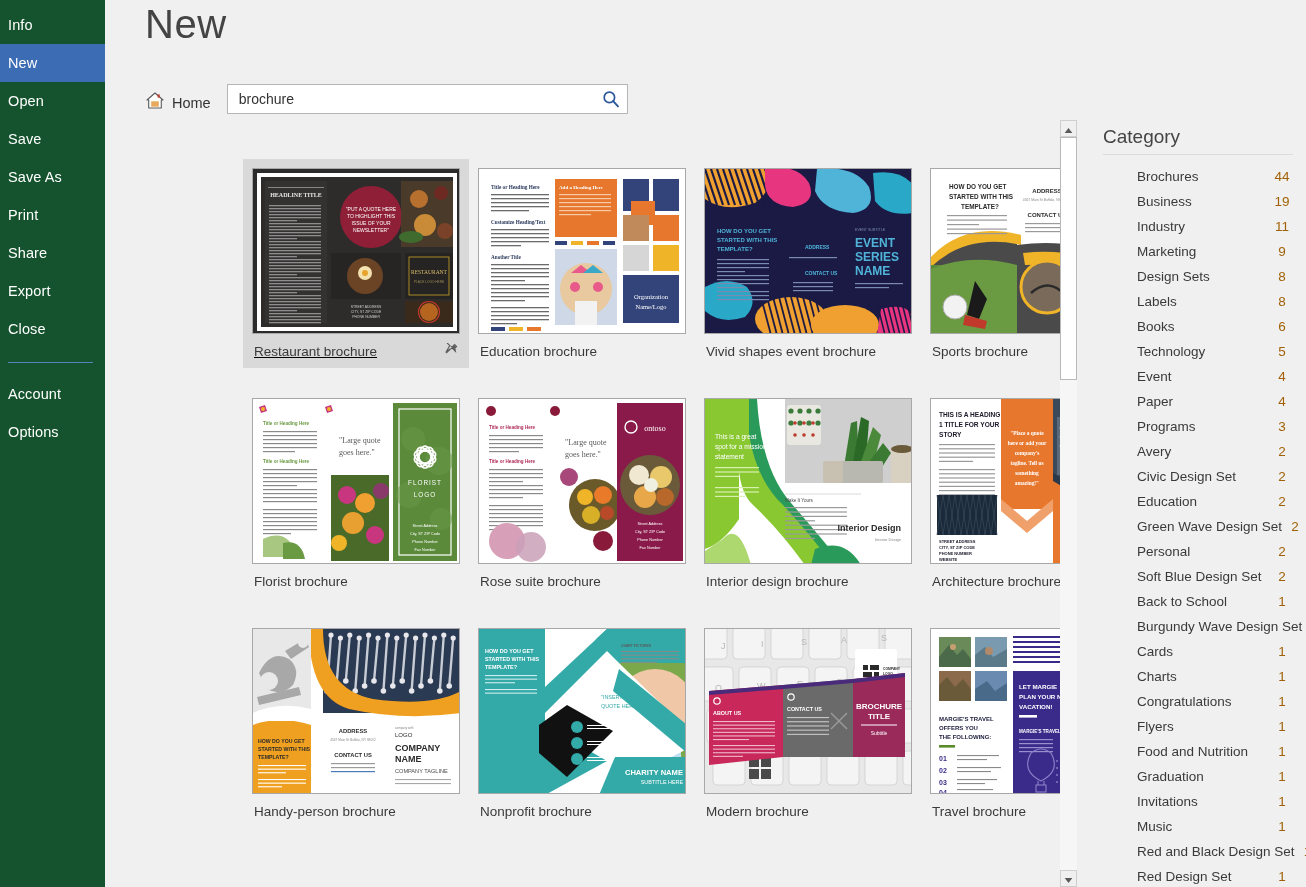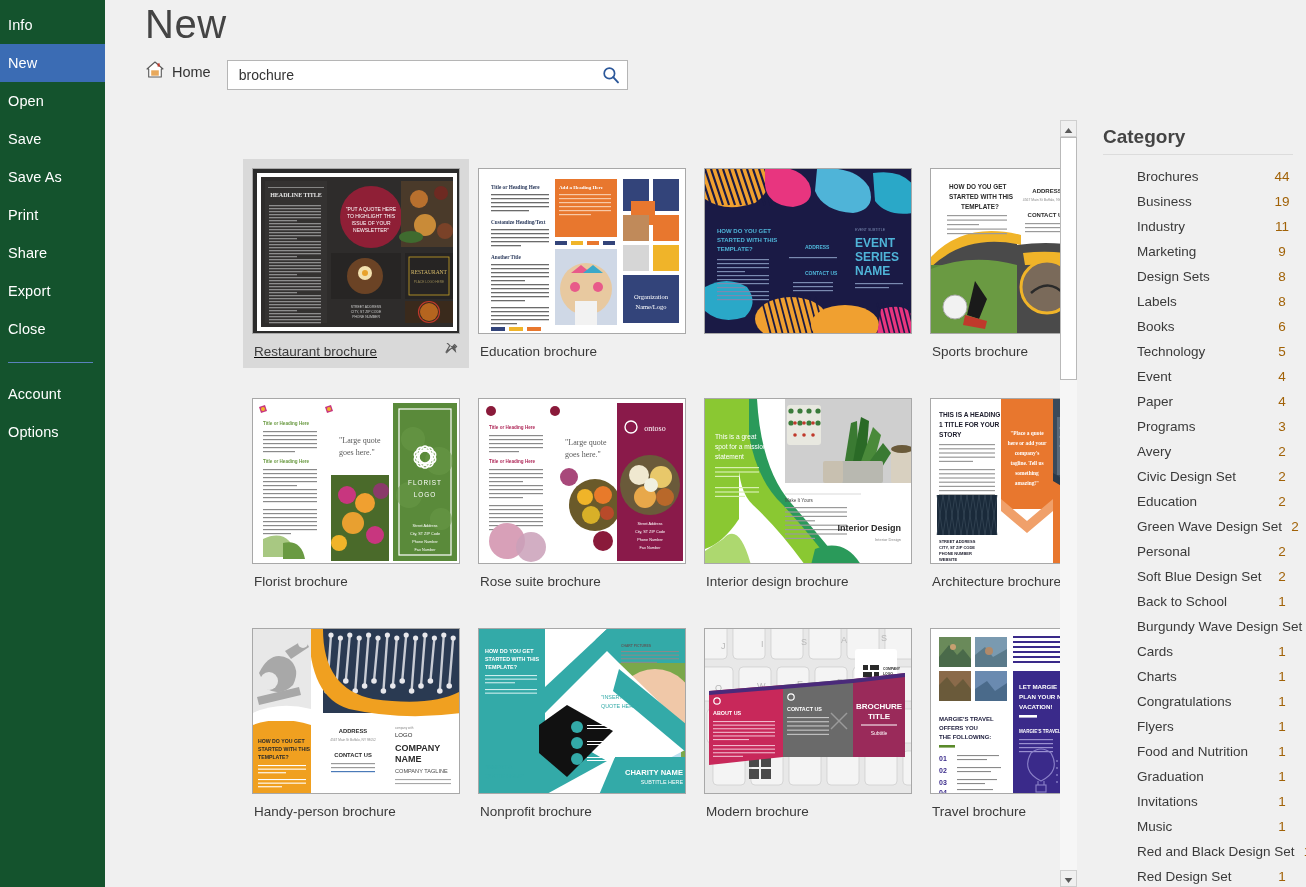--- a/index.html
+++ b/index.html
@@ -47,22 +47,22 @@
 
   #page-title {
     position: absolute;
     left: 40px; top: 2px;
     font-size: 40px; font-weight: 300;
     color: #444; letter-spacing: .5px;
   }
 
   
   #search-row {
-    position: absolute; left: 40px; top: 60px;
-    display: flex; align-items: flex-start; gap: 10px;
+    position: absolute; left: 40px; top: 84px;
+    display: flex; align-items: flex-end; gap: 10px;
   }
   #home-link {
     display: flex; align-items: center; gap: 7px;
     cursor: pointer;
   }
   #home-label { font-size: 14.5px; color: #333; }
 
   #search-box {
     position: relative;
     width: 401px; height: 30px;
@@ -155,21 +155,21 @@
     background: #ffffff;
     border: 1px solid #b9b9b9;
     cursor: pointer;
   }
   #cat-content {
     flex: 1 1 auto;
     padding-left: 26px;
     padding-top: 6px;
   }
   #cat-heading {
-    font-size: 19px; font-weight: 700;
+    font-size: 19px; font-weight: 400;
     color: #444;
     margin-bottom: 6px;
   }
   #cat-divider {
     height: 1px; background: #dcdcdc;
     width: 190px; margin-bottom: 9px;
   }
   .cat-row {
     display: flex; align-items: center;
     height: 25px;
@@ -500,20 +500,23 @@
     <text x="150" y="62" fill="#7a8ab0" font-size="3.6">EVENT SUBTITLE</text>
     <text x="150" y="78" fill="#4fb4d8" font-size="12" font-weight="bold">EVENT</text>
     <text x="150" y="92" fill="#4fb4d8" font-size="12" font-weight="bold">SERIES</text>
     <text x="150" y="106" fill="#4fb4d8" font-size="12" font-weight="bold">NAME</text>
     <g fill="#7a8ab0">
                   <rect x="150" y="114" width="48" height="1.2"></rect>
                   <rect x="150" y="118" width="34" height="1.2"></rect>
                 </g>
   </svg>
             </div>
+            <div class="tpl-name-row">
+              <div class="tpl-name">Vivid shapes event brochure</div>
+            </div>
           </div>
           <div class="tpl-card">
             <div class="tpl-thumb">
               <svg class="thumb-svg" viewBox="0 0 208 166" preserveAspectRatio="none">
     <rect width="208" height="166" fill="#ffffff"></rect>
     <path d="M140 0 Q208 6 208 50 L208 0 Z" fill="#6b6b6b"></path>
     <path d="M146 0 Q208 10 208 54 L208 62 Q196 16 140 10 Z" fill="#f0b429"></path>
     <circle cx="196" cy="18" r="26" fill="#7a6a5a"></circle>
     <path d="M0 96 Q34 60 86 72 L86 166 L0 166 Z" fill="#4a4a4a"></path>
     <path d="M0 88 Q34 52 90 66 L90 76 Q36 64 0 98 Z" fill="#f0b429"></path>

